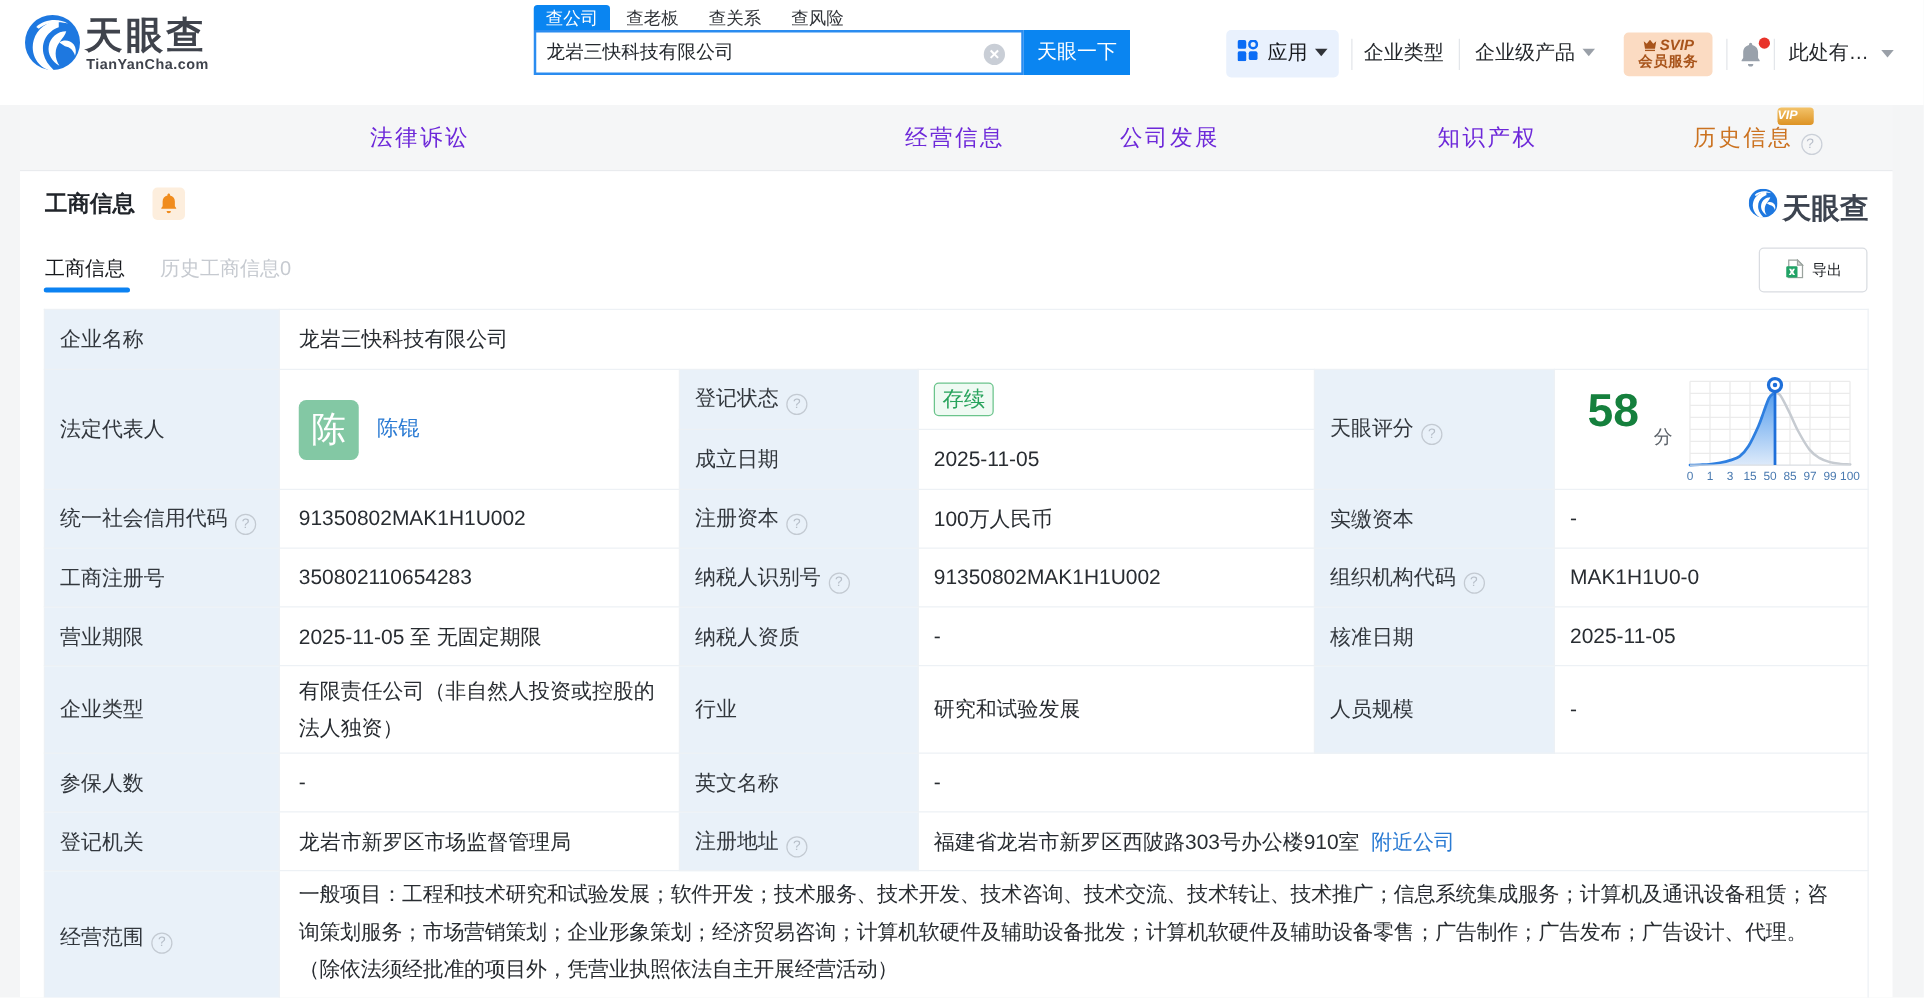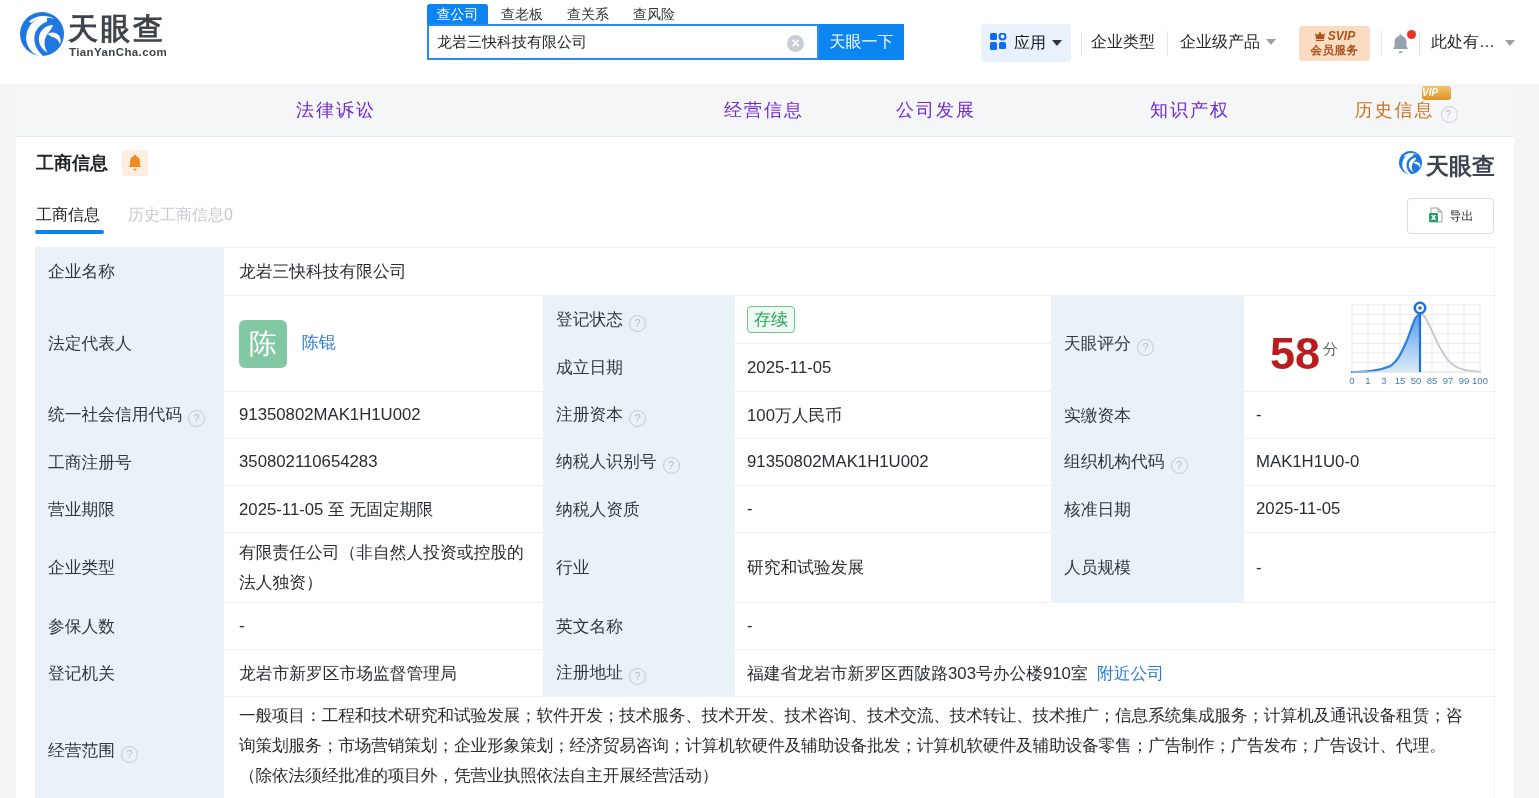--- a/index.html
+++ b/index.html
@@ -138,21 +138,21 @@
     <tr style="height:48px;">
       <td class="h" rowspan="2">法定代表人</td>
       <td class="v" rowspan="2">
         <span style="display:inline-block;width:48px;height:48px;background:#83c8a4;border-radius:6px;color:#fff;font-size:28px;line-height:48px;text-align:center;vertical-align:middle;">陈</span>
         <span class="link" style="font-size:17px;margin-left:10px;">陈锟</span>
       </td>
       <td class="h v2">登记状态<span class="qmark">?</span></td>
       <td class="v2"><span class="tag">存续</span></td>
       <td class="h v2" rowspan="2">天眼评分<span class="qmark">?</span></td>
       <td class="v2" rowspan="2" style="position:relative;padding:0;">
-        <span style="position:absolute;left:26px;top:32px;font-size:45px;font-weight:bold;color:#b91c1c;">58</span>
+        <span style="position:absolute;left:26px;top:12px;font-size:37px;font-weight:bold;color:#15803d;">58</span>
         <span style="position:absolute;left:79px;top:44px;font-size:15px;color:#5b6168;">分</span>
         <svg style="position:absolute;left:104px;top:4px;" width="140" height="88" viewBox="0 0 140 88">
           <defs>
                 <linearGradient id="bg1" x1="0" y1="0" x2="0" y2="1">
             <stop offset="0" stop-color="#559ded" stop-opacity="1"></stop>
             <stop offset="1" stop-color="#ddeafa" stop-opacity="1"></stop>
           </linearGradient>
               </defs>
           <g stroke="#ebebeb" stroke-width="1">
             <path d="M4 5 H132 M4 14.6 H132 M4 24.2 H132 M4 33.8 H132 M4 43.4 H132 M4 53 H132 M4 62.6 H132"></path>

